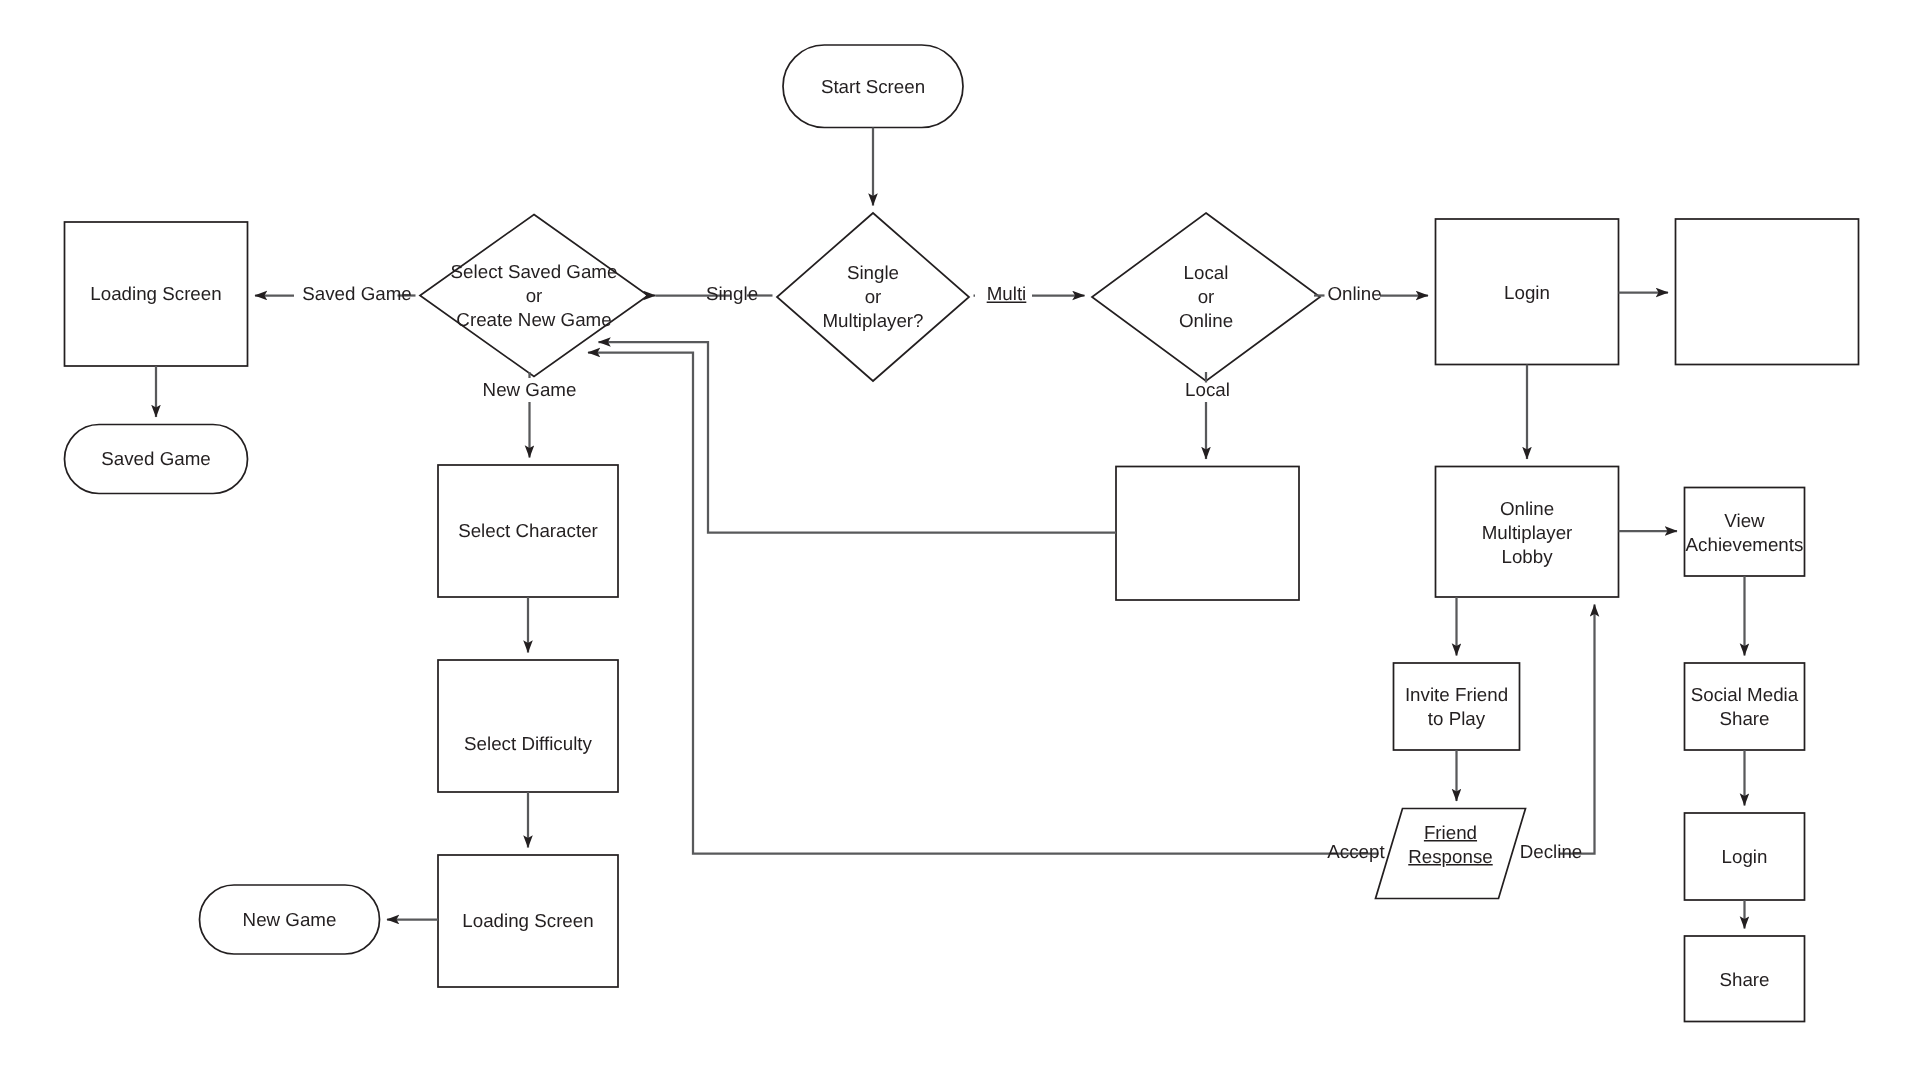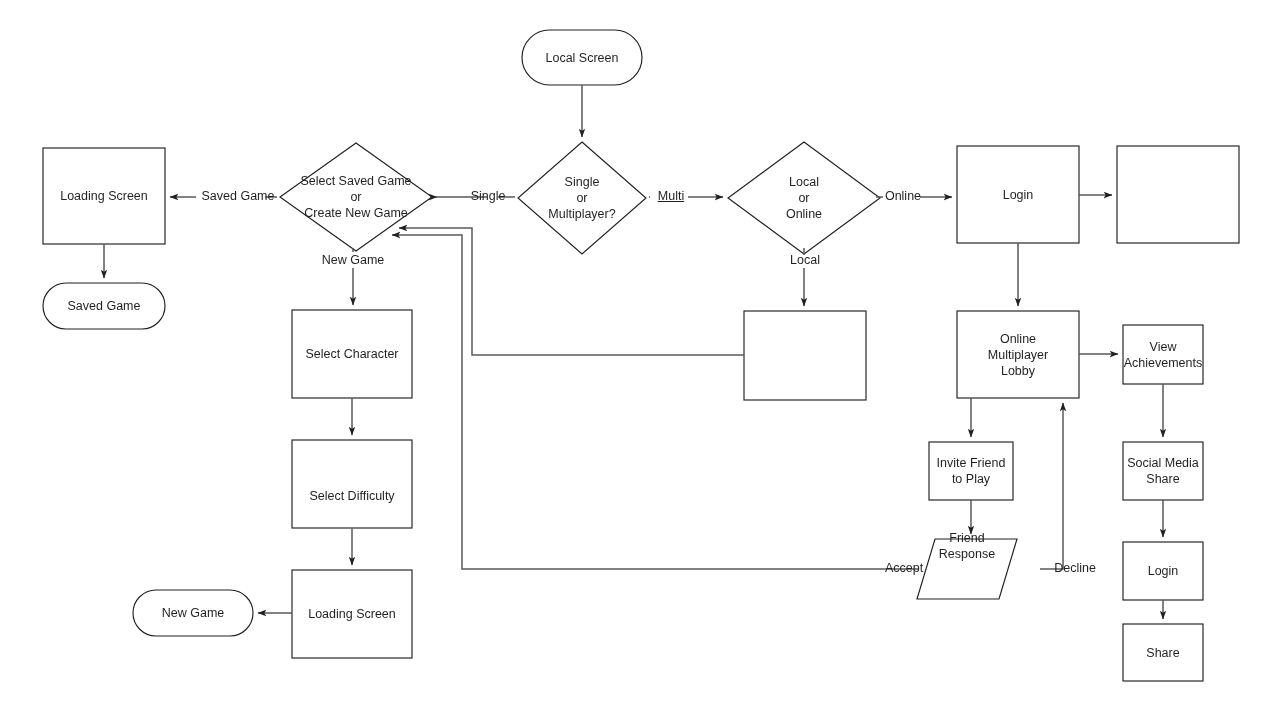--- a/index.html
+++ b/index.html
@@ -153,21 +153,21 @@
       <path d="M1040,569 L1063,569 L1063,403" marker-end="url(#arrow)"></path>
 
       <path d="M1163,384 L1163,437" marker-end="url(#arrow)"></path>
 
       <path d="M1163,500 L1163,537" marker-end="url(#arrow)"></path>
 
       <path d="M1163,600 L1163,619" marker-end="url(#arrow)"></path>
     </g>
   </svg>
 
-  <div class="shape-label" style="left:522px; top:30px;  width:120px; height:55px;">Local Screen</div>
+  <div class="shape-label" style="left:522px; top:30px;  width:120px; height:55px;">Start Screen</div>
   <div class="shape-label" style="left:518px; top:142px; width:128px; height:112px;">Single
 or
 Multiplayer?</div>
   <div class="shape-label" style="left:272px; top:143px; width:168px; height:108px;">Select Saved Game
 or
 Create New Game</div>
   <div class="shape-label" style="left:43px;  top:148px; width:122px; height:96px;">Loading Screen</div>
   <div class="shape-label" style="left:43px;  top:283px; width:122px; height:46px;">Saved Game</div>
   <div class="shape-label" style="left:292px; top:310px; width:120px; height:88px;">Select Character</div>
   <div class="shape-label" style="left:292px; top:440px; width:120px; height:112px;">Select Difficulty</div>
@@ -179,33 +179,33 @@
   <div class="shape-label" style="left:957px; top:146px; width:122px; height:97px;">Login</div>
   <div class="shape-label" style="left:957px; top:311px; width:122px; height:87px;">Online
 Multiplayer
 Lobby</div>
   <div class="shape-label" style="left:929px; top:442px; width:84px;  height:58px;">Invite Friend
 to Play</div>
   <div class="shape-label" style="left:1115px;top:325px; width:96px;  height:59px;">View
 Achievements</div>
   <div class="shape-label" style="left:1117px;top:442px; width:92px;  height:58px;">Social Media
 Share</div>
-  <div class="shape-label" style="left:917px; top:522px; width:100px; height:47px;">Friend
+  <div class="shape-label" style="left:917px; top:539px; width:100px; height:47px;text-decoration:underline;">Friend
 Response</div>
   <div class="shape-label" style="left:1123px;top:542px; width:80px;  height:58px;">Login</div>
   <div class="shape-label" style="left:1123px;top:624px; width:80px;  height:57px;">Share</div>
 
   <div class="edge-label" style="left:464px; top:189px; width:48px;">Single</div>
   <div class="edge-label" style="left:651px; top:189px; width:40px;text-decoration:underline;">Multi</div>
   <div class="edge-label" style="left:199px; top:189px; width:78px;">Saved Game</div>
   <div class="edge-label" style="left:318px; top:253px; width:70px;">New Game</div>
   <div class="edge-label" style="left:881px; top:189px; width:44px;">Online</div>
   <div class="edge-label" style="left:786px; top:253px; width:38px;">Local</div>
   <div class="edge-label" style="left:880px; top:561px; width:48px;">Accept</div>
-  <div class="edge-label" style="left:1008px;top:561px; width:52px;margin-left:41px;">Decline</div>
+  <div class="edge-label" style="left:1008px;top:561px; width:52px;">Decline</div>
 
   <div class="node-hit" style="left:522px; top:30px;  width:120px; height:55px;"></div>
   <div class="node-hit" style="left:518px; top:142px; width:128px; height:112px;"></div>
   <div class="node-hit" style="left:280px; top:143px; width:152px; height:108px;"></div>
   <div class="node-hit" style="left:43px;  top:148px; width:122px; height:96px;"></div>
   <div class="node-hit" style="left:43px;  top:283px; width:122px; height:46px;"></div>
   <div class="node-hit" style="left:292px; top:310px; width:120px; height:88px;"></div>
   <div class="node-hit" style="left:292px; top:440px; width:120px; height:88px;"></div>
   <div class="node-hit" style="left:292px; top:570px; width:120px; height:88px;"></div>
   <div class="node-hit" style="left:133px; top:590px; width:120px; height:46px;"></div>

